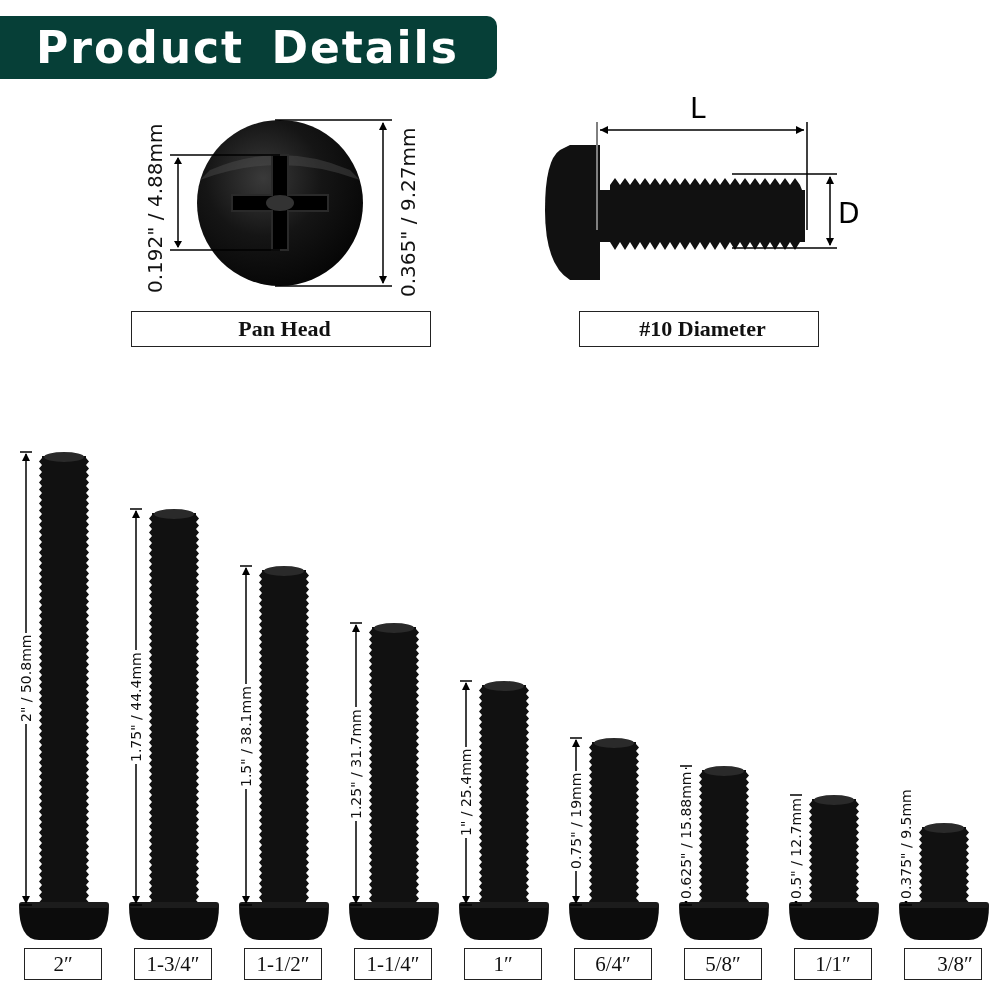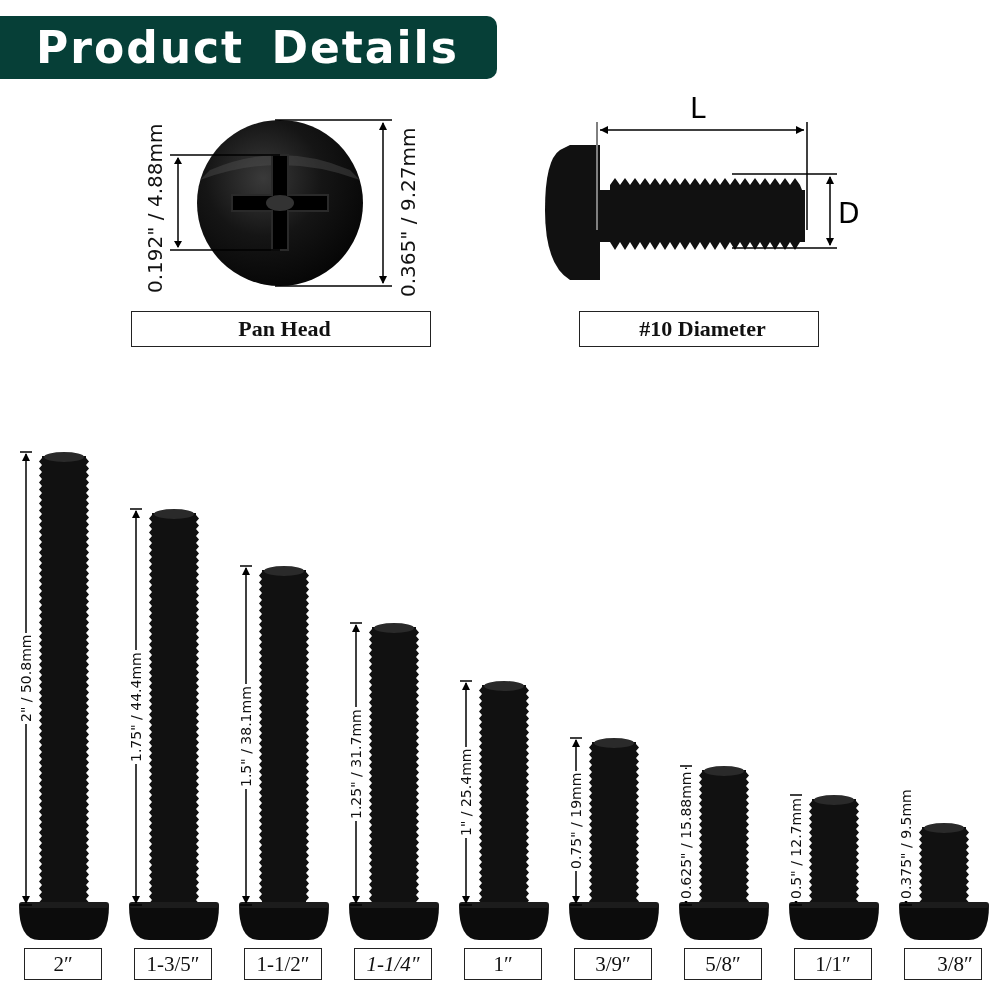--- a/index.html
+++ b/index.html
@@ -202,21 +202,21 @@
       <path d="M152 893 L149 896.5 L152 900Z M196 893 L199 896.5 L196 900Z" fill="#111"></path>
       <path d="M152 900 L149 903.5 L152 907Z M196 900 L199 903.5 L196 907Z" fill="#111"></path>
     <path d="M129 905 Q129 940 149 940 L199 940 Q219 940 219 905 Z" fill="#0c0c0c"></path>
     <rect x="129" y="902" width="90" height="6" rx="3" fill="#1c1c1c"></rect>
     <line x1="130" y1="509" x2="142" y2="509" stroke="#000" stroke-width="1.5"></line>
     <line x1="130" y1="905" x2="142" y2="905" stroke="#000" stroke-width="1.5"></line>
     <line x1="136" y1="511" x2="136" y2="903" stroke="#000" stroke-width="1.5"></line>
     <path d="M132 518 L136 510 L140 518Z M132 896 L136 904 L140 896Z" fill="#000"></path>
   </svg>
     <div class="dim-text" style="font-size: 14px; background: rgb(255, 255, 255); padding: 0px 2px; left: 128px; top: 764.4px;">1.75" / 44.4mm</div>
-    <div class="label-box size-label" style="left: 134px;">1-3/5″</div>
+    <div class="label-box size-label" style="left: 134px;">1-3/4″</div>
     <svg class="screw-svg" style="left:0;top:0" width="1000" height="1000" viewBox="0 0 1000 1000">
     <rect x="262" y="570" width="44" height="339" fill="#111"></rect>
     <ellipse cx="284" cy="571" rx="20" ry="5" fill="#2a2a2a"></ellipse>
     <path d="M262 572 L259 575.5 L262 579Z M306 572 L309 575.5 L306 579Z" fill="#111"></path>
       <path d="M262 579 L259 582.5 L262 586Z M306 579 L309 582.5 L306 586Z" fill="#111"></path>
       <path d="M262 586 L259 589.5 L262 593Z M306 586 L309 589.5 L306 593Z" fill="#111"></path>
       <path d="M262 593 L259 596.5 L262 600Z M306 593 L309 596.5 L306 600Z" fill="#111"></path>
       <path d="M262 600 L259 603.5 L262 607Z M306 600 L309 603.5 L306 607Z" fill="#111"></path>
       <path d="M262 607 L259 610.5 L262 614Z M306 607 L309 610.5 L306 614Z" fill="#111"></path>
       <path d="M262 614 L259 617.5 L262 621Z M306 614 L309 617.5 L306 621Z" fill="#111"></path>
@@ -312,21 +312,21 @@
       <path d="M372 888 L369 891.5 L372 895Z M416 888 L419 891.5 L416 895Z" fill="#111"></path>
       <path d="M372 895 L369 898.5 L372 902Z M416 895 L419 898.5 L416 902Z" fill="#111"></path>
     <path d="M349 905 Q349 940 369 940 L419 940 Q439 940 439 905 Z" fill="#0c0c0c"></path>
     <rect x="349" y="902" width="90" height="6" rx="3" fill="#1c1c1c"></rect>
     <line x1="350" y1="623" x2="362" y2="623" stroke="#000" stroke-width="1.5"></line>
     <line x1="350" y1="905" x2="362" y2="905" stroke="#000" stroke-width="1.5"></line>
     <line x1="356" y1="625" x2="356" y2="903" stroke="#000" stroke-width="1.5"></line>
     <path d="M352 632 L356 624 L360 632Z M352 896 L356 904 L360 896Z" fill="#000"></path>
   </svg>
     <div class="dim-text" style="font-size: 14px; background: rgb(255, 255, 255); padding: 0px 2px; left: 348px; top: 821.4px;">1.25" / 31.7mm</div>
-    <div class="label-box size-label" style="left: 354px; font-style: italic;">1-1/4″</div>
+    <div class="label-box size-label" style="left: 354px;">1-1/4″</div>
     <svg class="screw-svg" style="left:0;top:0" width="1000" height="1000" viewBox="0 0 1000 1000">
     <rect x="482" y="685" width="44" height="224" fill="#111"></rect>
     <ellipse cx="504" cy="686" rx="20" ry="5" fill="#2a2a2a"></ellipse>
     <path d="M482 687 L479 690.5 L482 694Z M526 687 L529 690.5 L526 694Z" fill="#111"></path>
       <path d="M482 694 L479 697.5 L482 701Z M526 694 L529 697.5 L526 701Z" fill="#111"></path>
       <path d="M482 701 L479 704.5 L482 708Z M526 701 L529 704.5 L526 708Z" fill="#111"></path>
       <path d="M482 708 L479 711.5 L482 715Z M526 708 L529 711.5 L526 715Z" fill="#111"></path>
       <path d="M482 715 L479 718.5 L482 722Z M526 715 L529 718.5 L526 722Z" fill="#111"></path>
       <path d="M482 722 L479 725.5 L482 729Z M526 722 L529 725.5 L526 729Z" fill="#111"></path>
       <path d="M482 729 L479 732.5 L482 736Z M526 729 L529 732.5 L526 736Z" fill="#111"></path>
@@ -390,21 +390,21 @@
       <path d="M592 891 L589 894.5 L592 898Z M636 891 L639 894.5 L636 898Z" fill="#111"></path>
       <path d="M592 898 L589 901.5 L592 905Z M636 898 L639 901.5 L636 905Z" fill="#111"></path>
     <path d="M569 905 Q569 940 589 940 L639 940 Q659 940 659 905 Z" fill="#0c0c0c"></path>
     <rect x="569" y="902" width="90" height="6" rx="3" fill="#1c1c1c"></rect>
     <line x1="570" y1="738" x2="582" y2="738" stroke="#000" stroke-width="1.5"></line>
     <line x1="570" y1="905" x2="582" y2="905" stroke="#000" stroke-width="1.5"></line>
     <line x1="576" y1="740" x2="576" y2="903" stroke="#000" stroke-width="1.5"></line>
     <path d="M572 747 L576 739 L580 747Z M572 896 L576 904 L580 896Z" fill="#000"></path>
   </svg>
     <div class="dim-text" style="font-size: 14px; background: rgb(255, 255, 255); padding: 0px 2px; left: 568px; top: 870.7px;">0.75" / 19mm</div>
-    <div class="label-box size-label" style="left: 574px;">3/9″</div>
+    <div class="label-box size-label" style="left: 574px;">6/4″</div>
     <svg class="screw-svg" style="left:0;top:0" width="1000" height="1000" viewBox="0 0 1000 1000">
     <rect x="702" y="770" width="44" height="139" fill="#111"></rect>
     <ellipse cx="724" cy="771" rx="20" ry="5" fill="#2a2a2a"></ellipse>
     <path d="M702 772 L699 775.5 L702 779Z M746 772 L749 775.5 L746 779Z" fill="#111"></path>
       <path d="M702 779 L699 782.5 L702 786Z M746 779 L749 782.5 L746 786Z" fill="#111"></path>
       <path d="M702 786 L699 789.5 L702 793Z M746 786 L749 789.5 L746 793Z" fill="#111"></path>
       <path d="M702 793 L699 796.5 L702 800Z M746 793 L749 796.5 L746 800Z" fill="#111"></path>
       <path d="M702 800 L699 803.5 L702 807Z M746 800 L749 803.5 L746 807Z" fill="#111"></path>
       <path d="M702 807 L699 810.5 L702 814Z M746 807 L749 810.5 L746 814Z" fill="#111"></path>
       <path d="M702 814 L699 817.5 L702 821Z M746 814 L749 817.5 L746 821Z" fill="#111"></path>

